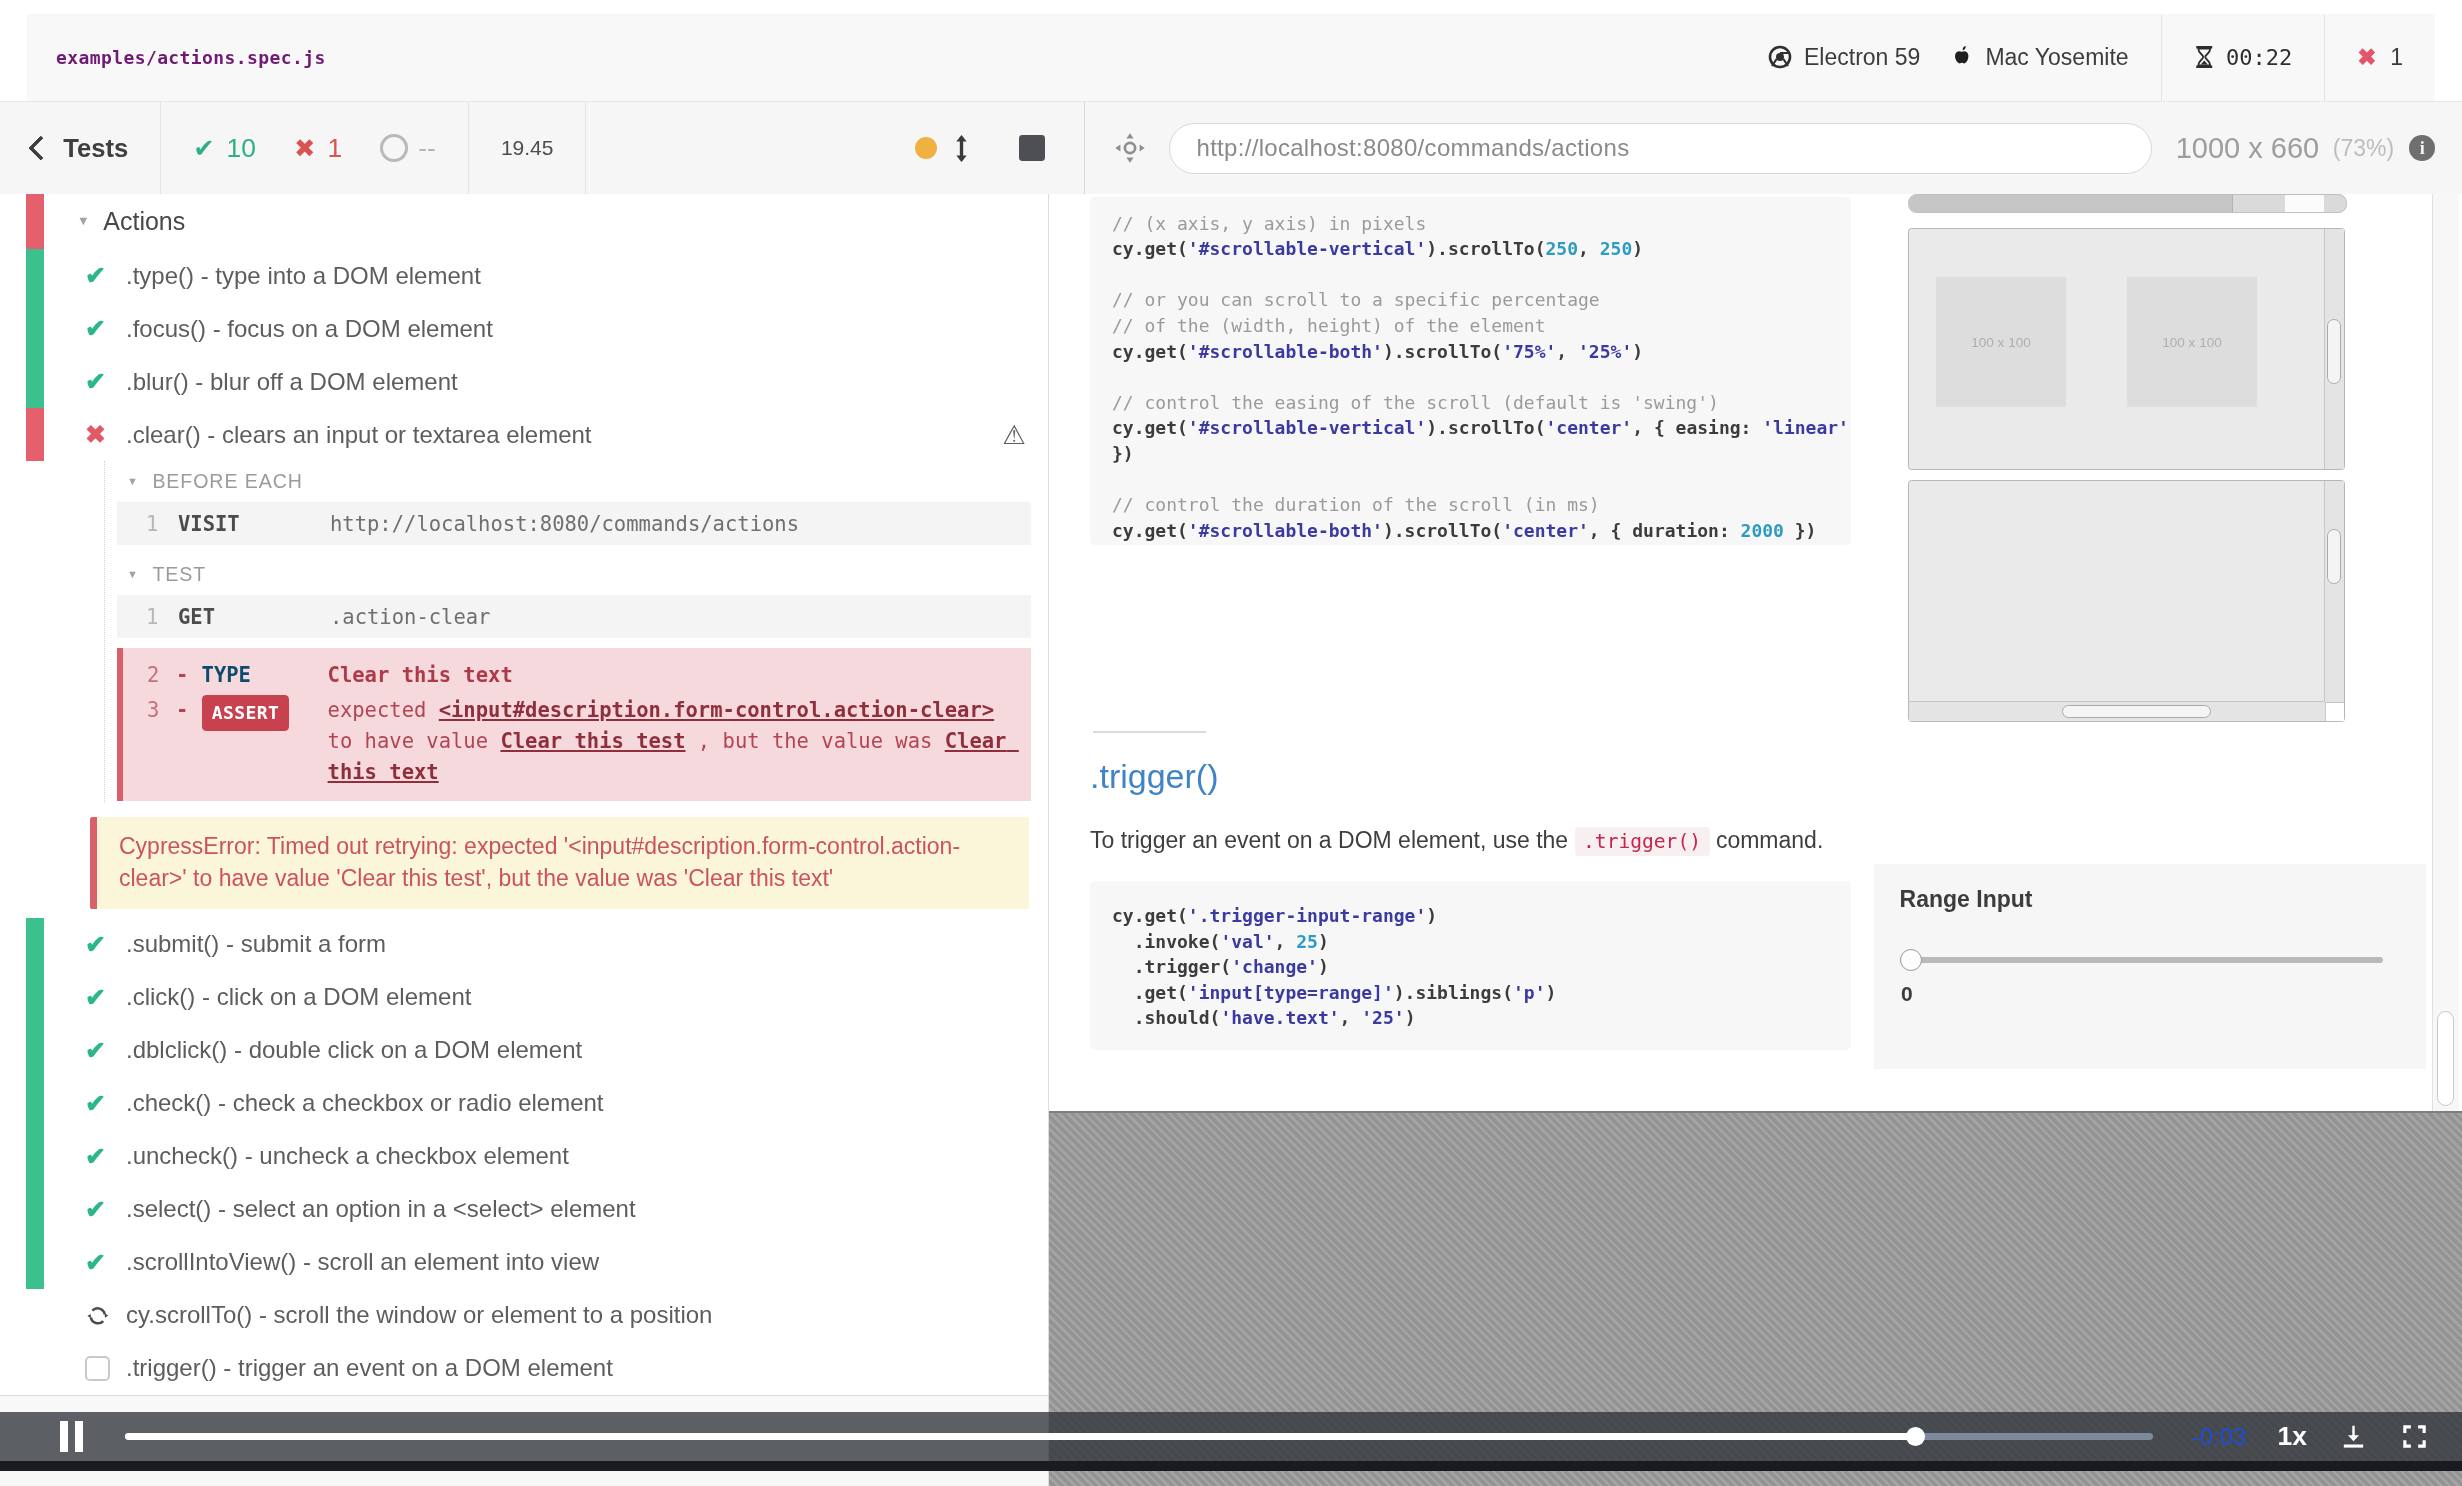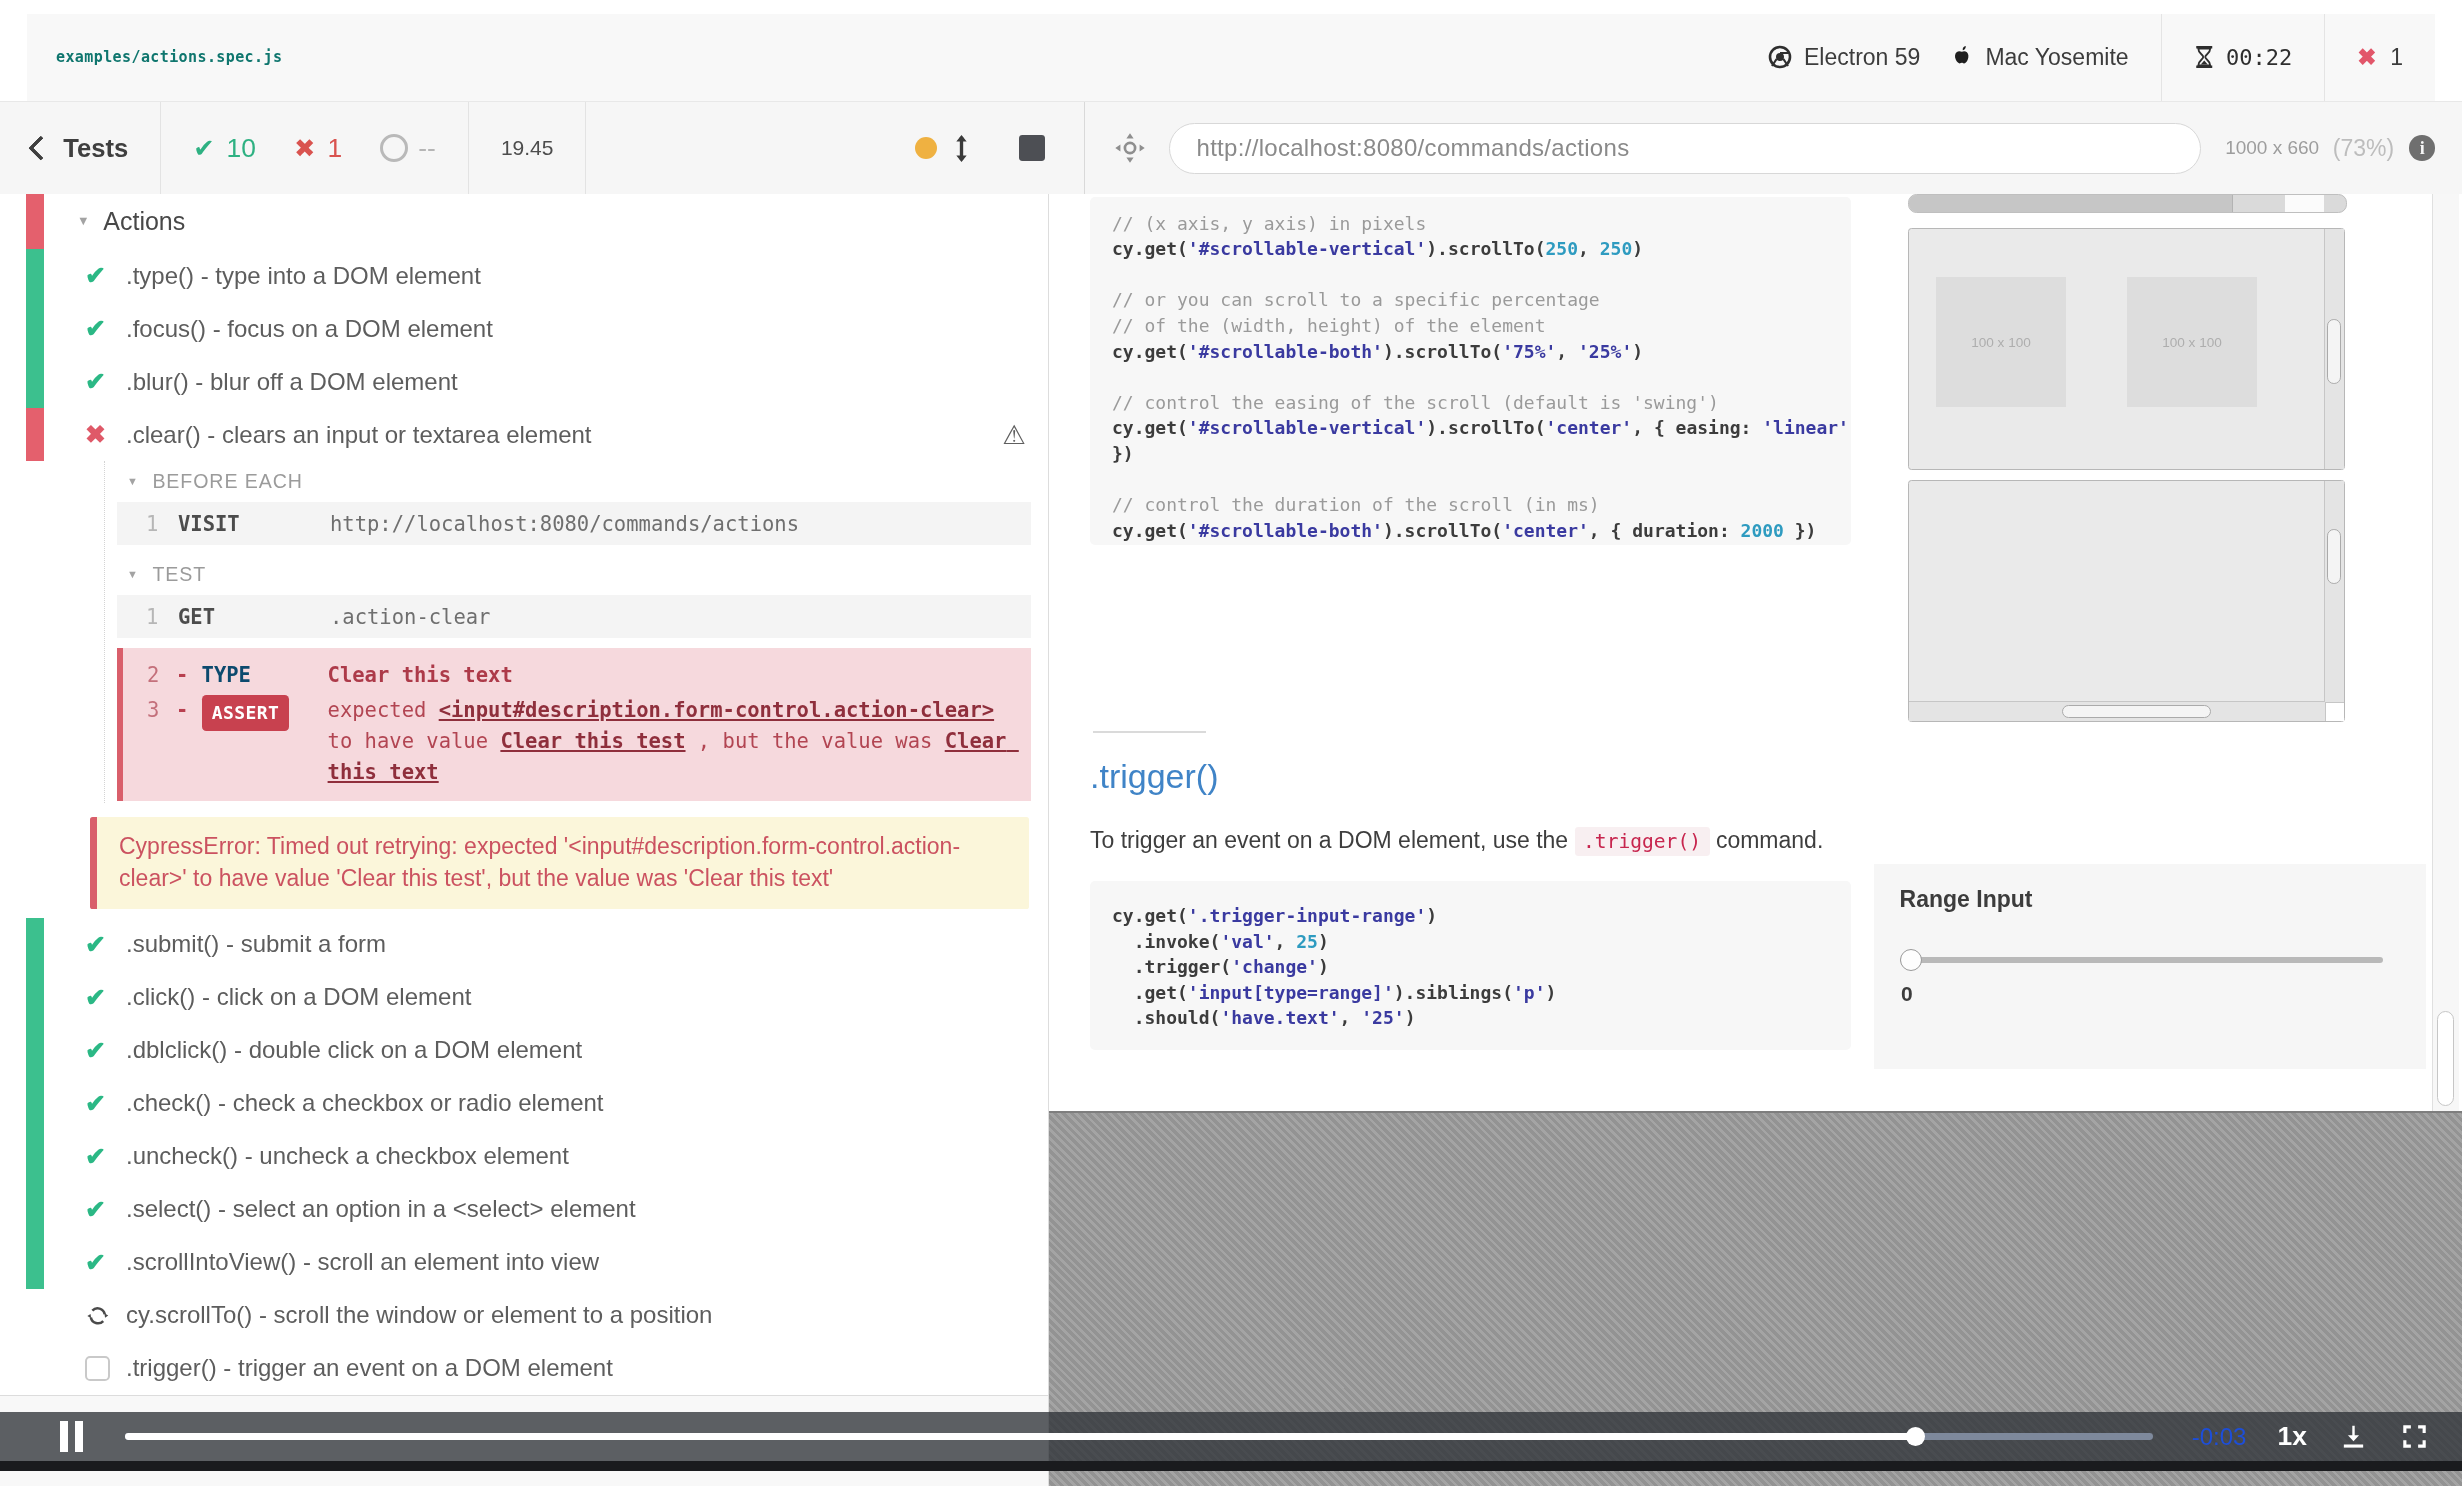--- a/index.html
+++ b/index.html
@@ -6,21 +6,21 @@
   body{
     width:2462px;height:1487px;position:relative;overflow:hidden;
     background:#ffffff;font-family:"Liberation Sans",sans-serif;
     -webkit-font-smoothing:antialiased;
   }
 
   
   .topbar{position:absolute;left:27px;top:13.6px;right:27px;height:87px;background:#f8f8f8;
           display:flex;align-items:center;}
   .spec-name{margin-left:29px;font-family:"DejaVu Sans Mono","Liberation Mono",monospace;
-             font-size:15px;color:#0f766e;font-weight:bold;letter-spacing:0.4px;}
+             font-size:18px;color:#701a75;font-weight:bold;letter-spacing:0.4px;}
   .topbar-right{margin-left:auto;display:flex;align-items:stretch;height:100%;}
   .tb-sec{display:flex;align-items:center;padding:0 32px;color:#3c3c3c;font-size:23px;}
   .tb-sec.bordered{border-left:1.7px solid #e4e4e4;}
   .tb-ic{display:inline-flex;margin-right:12px;}
   .env-item{display:flex;align-items:center;margin-right:31px;}
   .env-item:last-child{margin-right:0;}
   .timer-txt{font-family:"DejaVu Sans Mono","Liberation Mono",monospace;font-size:22px;color:#2e2e2e;}
   .fail-x{color:#e2566a;font-size:23px;font-weight:bold;margin-right:13.6px;}
   .fail-n{font-size:23px;color:#3c3c3c;}
 
@@ -43,21 +43,21 @@
   .ring{width:22px;height:22px;border:3.4px solid #b9b9b9;border-radius:50%;margin-right:10.2px;}
   .duration{font-size:21px;color:#4d4d4d;}
   .tb-spacer{flex:1;}
   .autoscroll{display:flex;align-items:center;margin-right:48px;cursor:pointer;}
   .dot{width:22px;height:22px;border-radius:50%;background:#efb141;margin-right:15.3px;}
   .stop-btn{width:25.6px;height:25.6px;background:#4d4f54;border-radius:3.4px;margin-right:39px;align-self:center;cursor:pointer;}
   .url-pill{flex:1;height:51px;background:#ffffff;border:1.7px solid #d8d8d8;border-radius:29px;
             display:flex;align-items:center;padding:0 27px;margin:0 24px 0 20.5px;box-sizing:border-box;}
   .url-text{font-size:24px;color:#8a8a8a;letter-spacing:0.3px;white-space:nowrap;overflow:hidden;}
   .viewport{display:flex;align-items:center;white-space:nowrap;}
-  .vp-size{font-size:19px;color:#9d9d9d;margin-right:13.6px;}
+  .vp-size{font-size:29px;color:#9d9d9d;margin-right:13.6px;}
   .vp-scale{font-size:23px;color:#bdbdbd;margin-right:15.3px;}
   .info-ic{width:25.6px;height:25.6px;border-radius:50%;background:#6f6f6f;color:#f6f6f6;font-size:18px;
            font-weight:bold;display:flex;align-items:center;justify-content:center;font-family:"Liberation Serif",serif;}
 
   
   .main{position:absolute;left:0;top:194px;width:2462px;height:1293px;display:flex;}
   .reporter{width:1049px;background:#ffffff;border-right:0.9px solid #dddddd;box-sizing:border-box;
             display:flex;flex-direction:column;}
   .reporter-footer{flex:1;border-top:0.9px solid #dcdcdc;background:#f8f8f8;}
 

